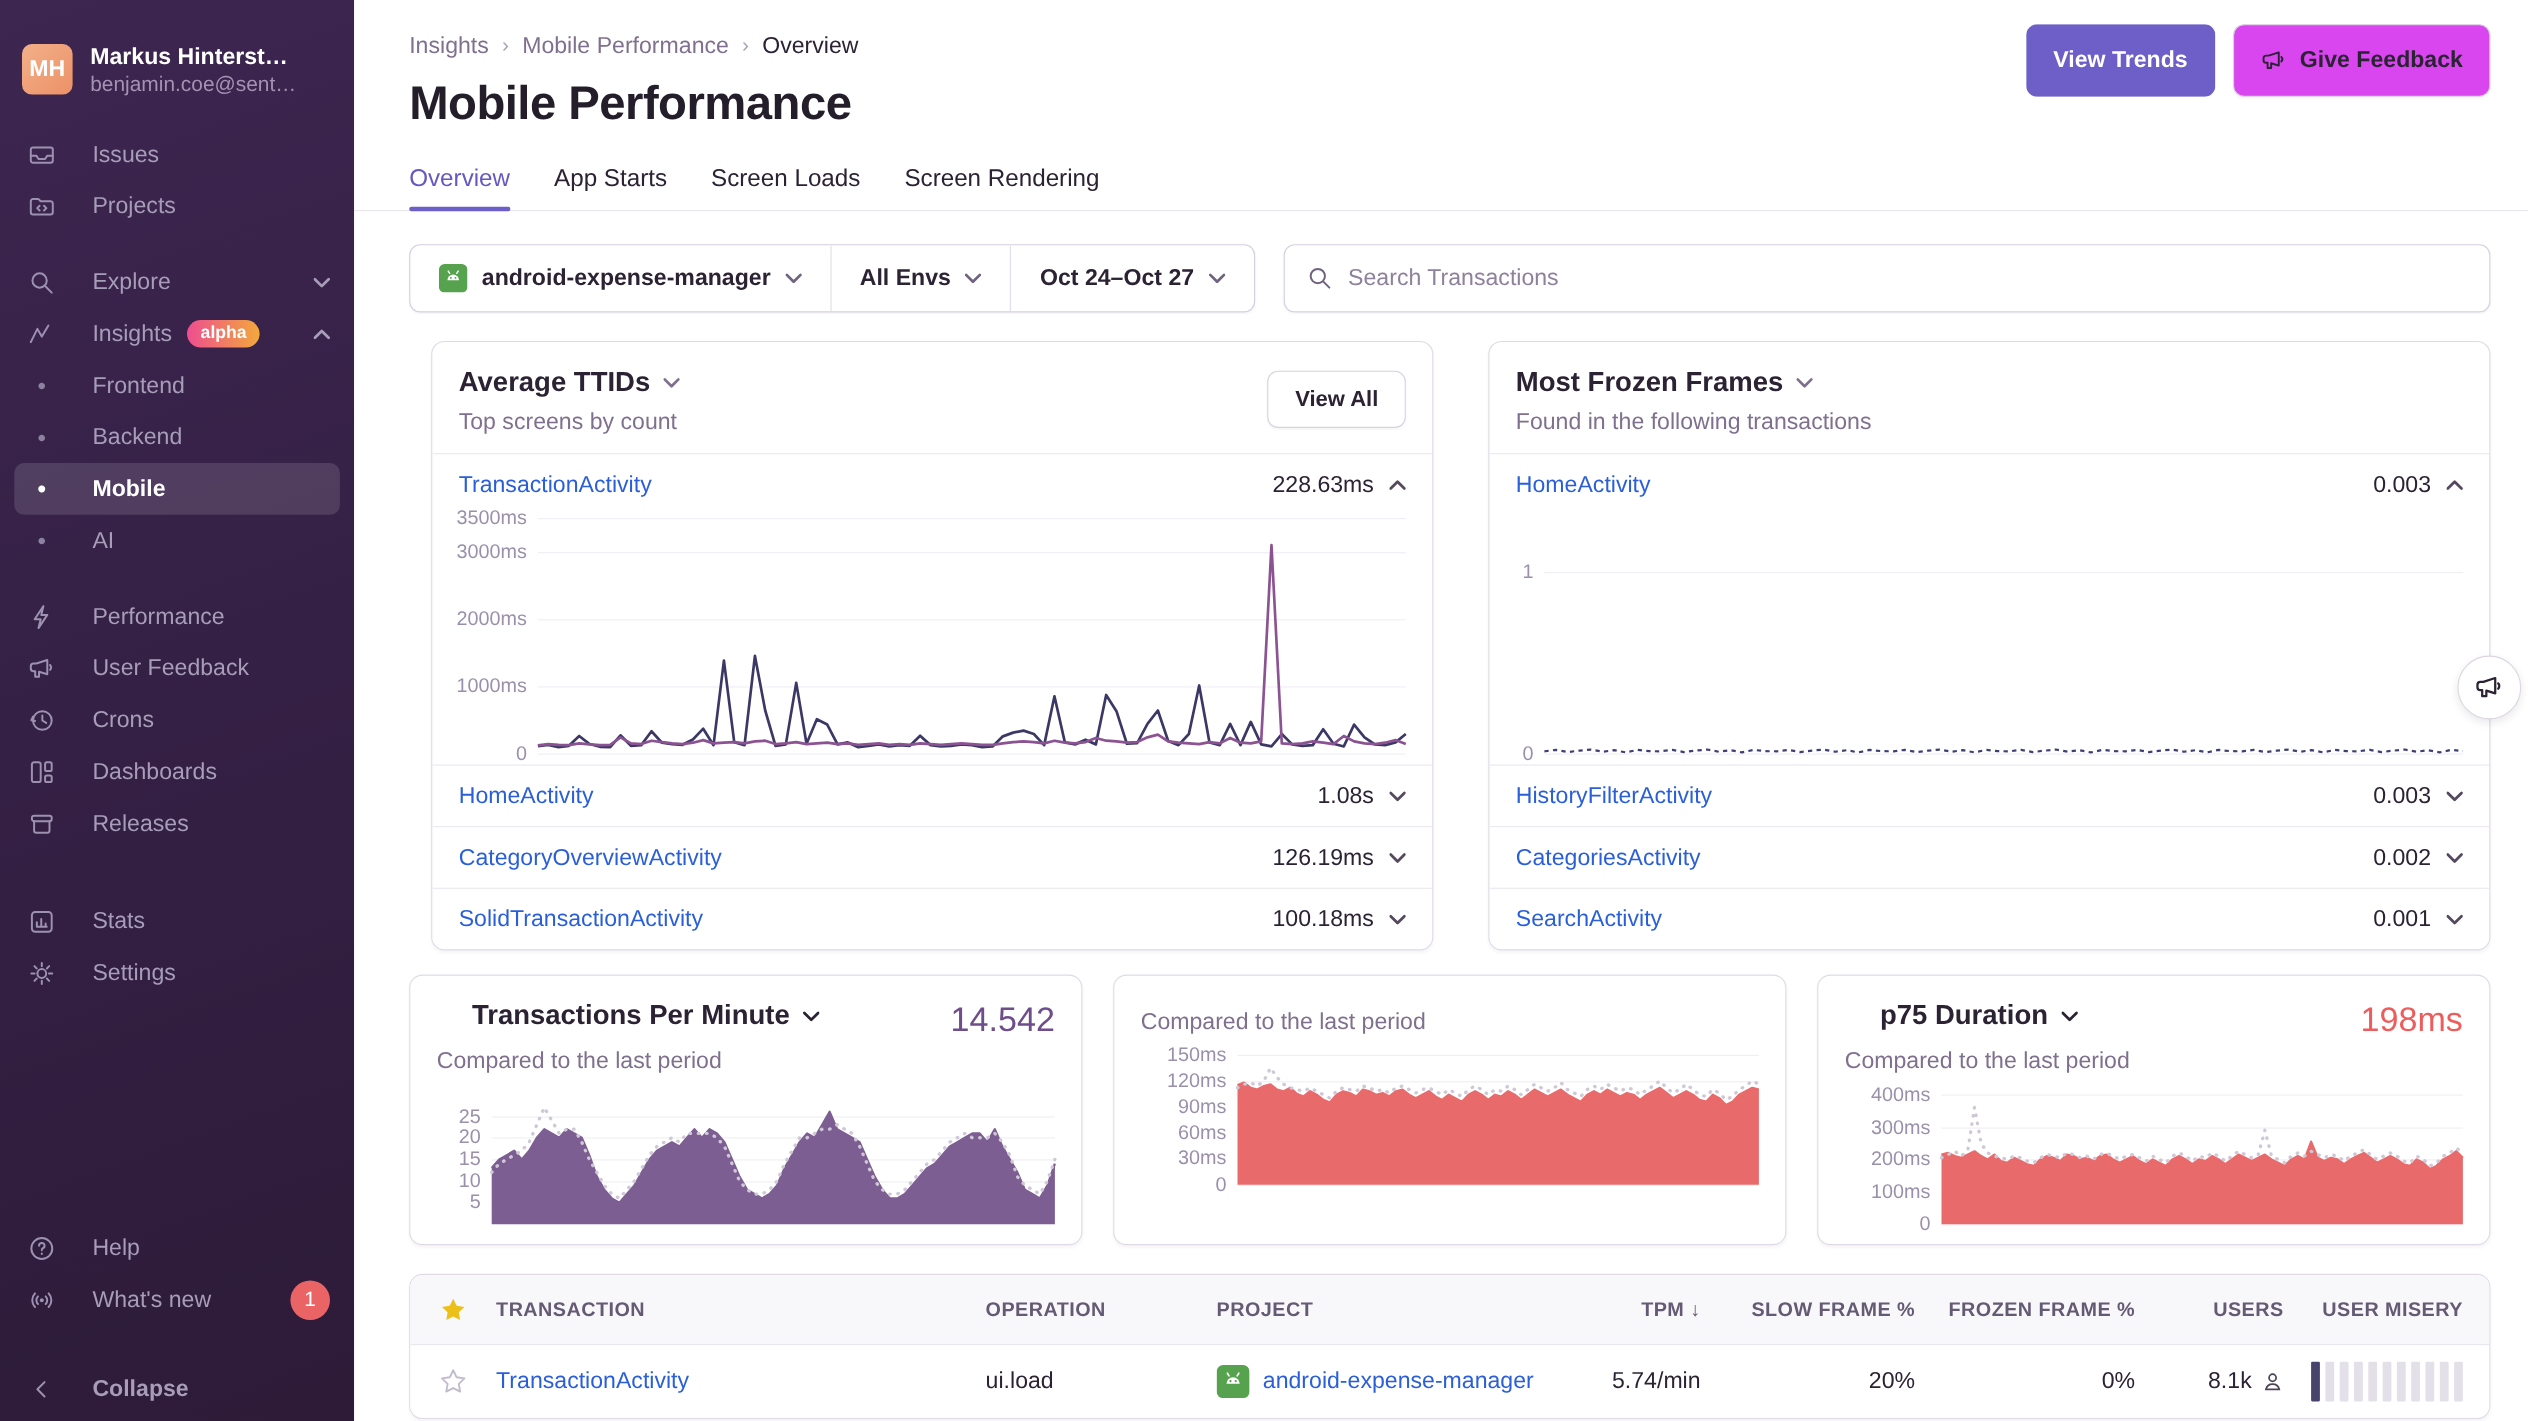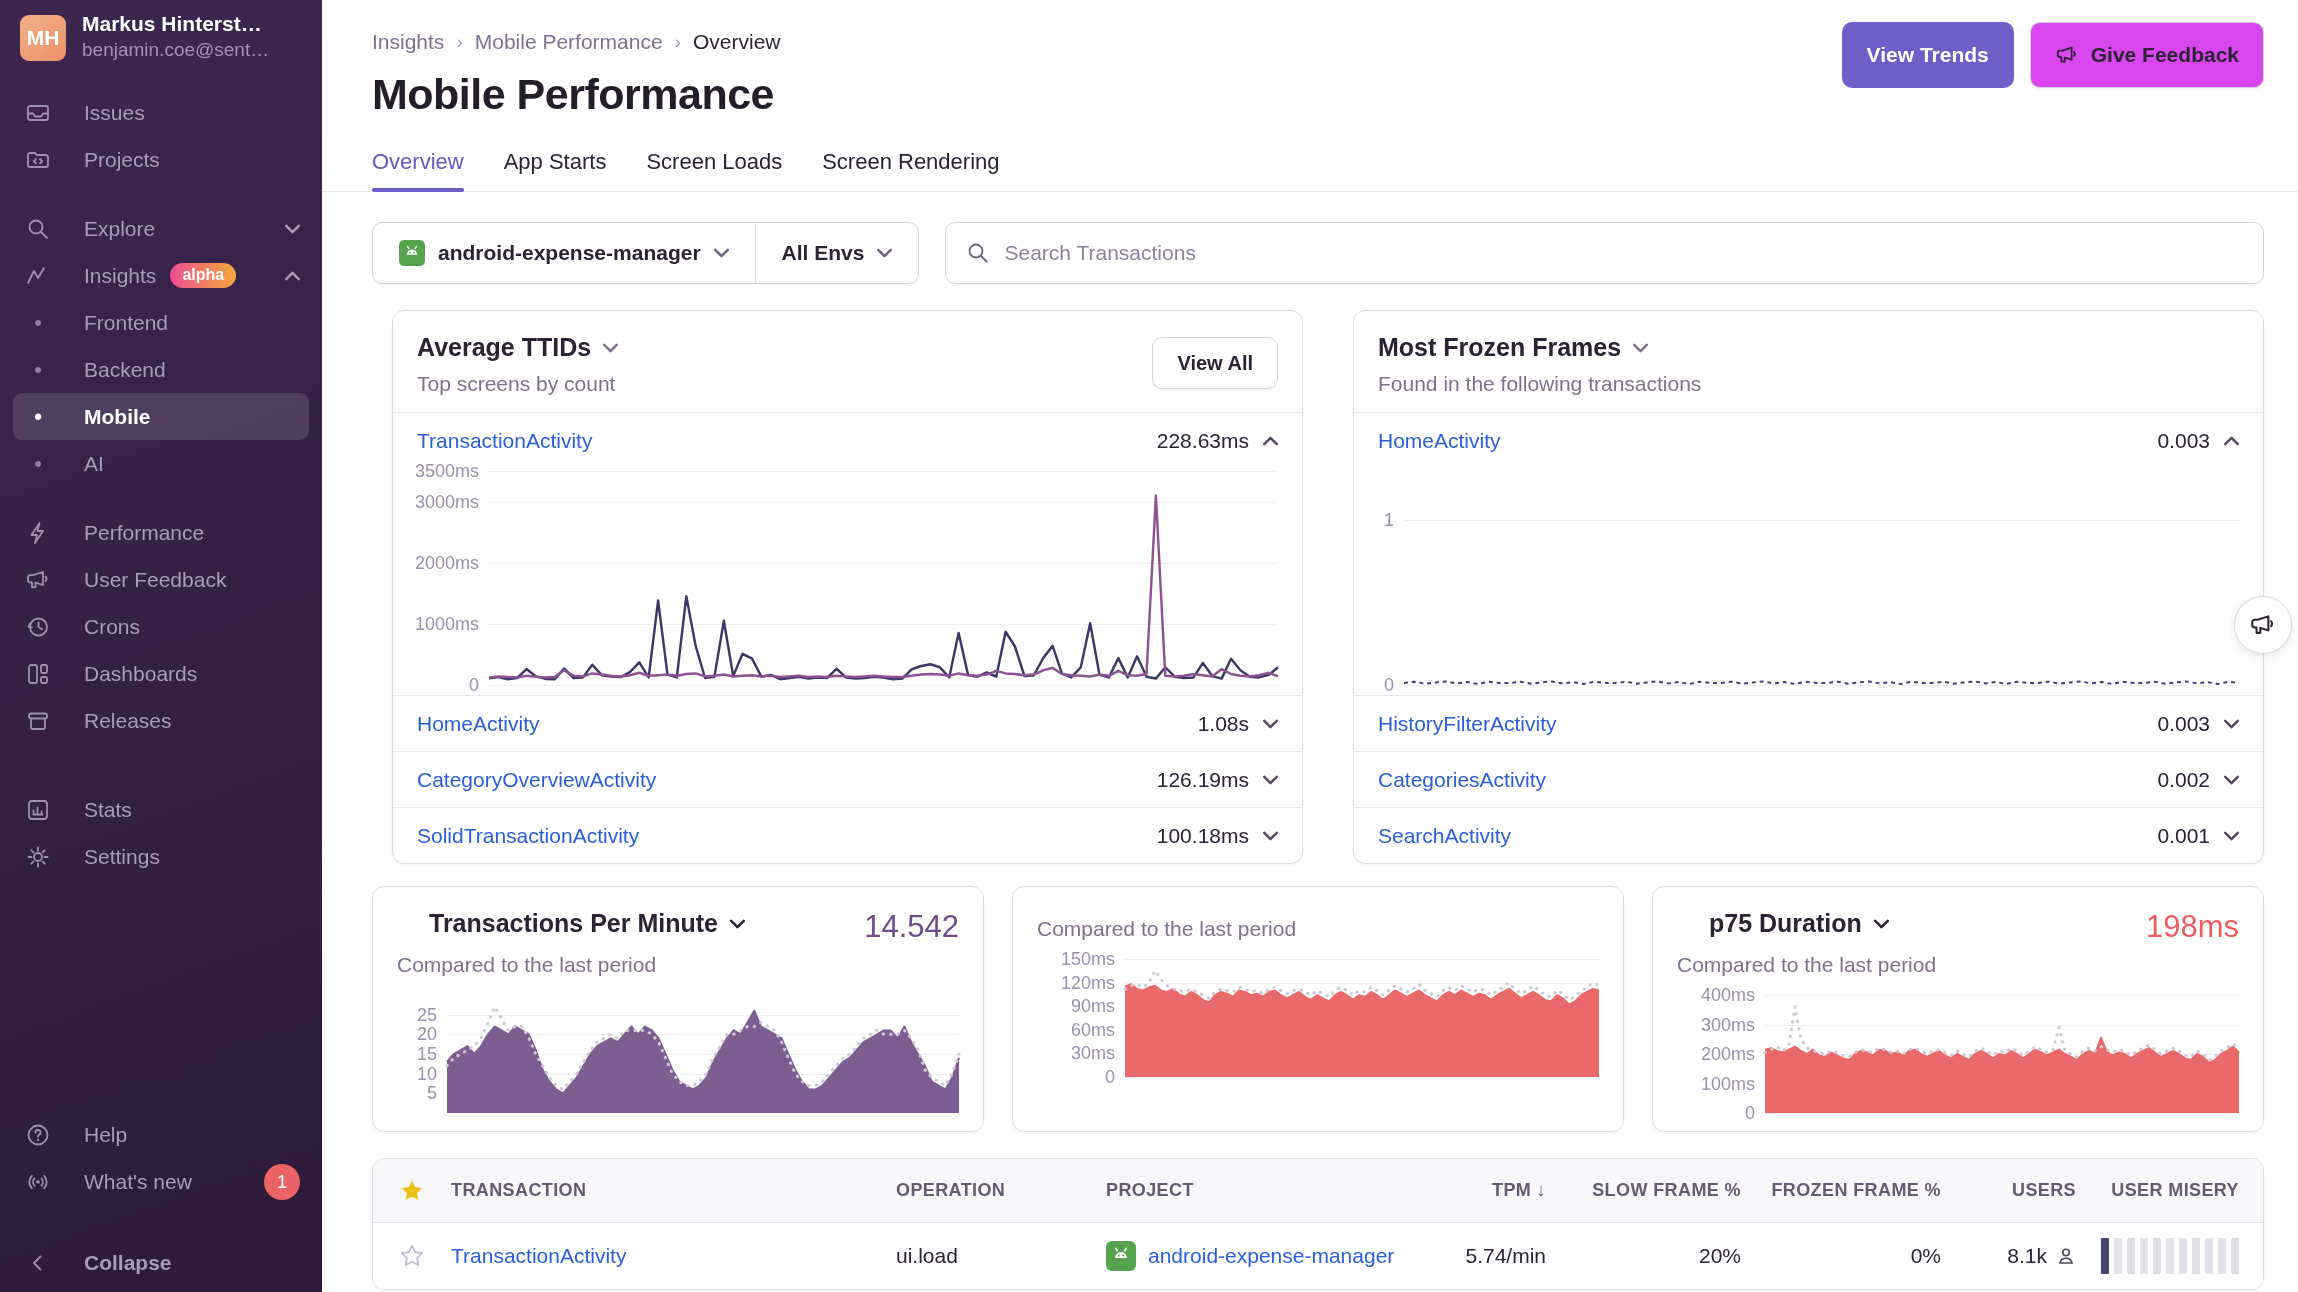--- a/index.html
+++ b/index.html
@@ -3,21 +3,21 @@
 <meta charset="utf-8">
 <style>
   * { margin:0; padding:0; box-sizing:border-box; }
   html,body { width:2298px; height:1292px; overflow:hidden; background:#fff;
     font-family:"Liberation Sans", sans-serif; color:#2b2233; }
 
   
   .sidebar { position:absolute; left:0; top:0; width:322px; height:1292px;
     background:linear-gradient(160deg,#3d2650 0%,#362147 40%,#2d1b38 100%);
     color:#a79db8; overflow:hidden; }
-  .user-block { display:flex; gap:16px; padding:12px 18px 10px 20px; align-items:flex-end; cursor:pointer; }
+  .user-block { display:flex; gap:16px; padding:40px 18px 10px 20px; align-items:flex-start; cursor:pointer; }
   .avatar { width:46px; height:46px; border-radius:9px; flex:0 0 46px;
     background:linear-gradient(135deg,#f3b089,#ec9167); color:#fff; font-size:21px; font-weight:700;
     display:flex; align-items:center; justify-content:center; }
   .user-name { color:#fff; font-weight:700; font-size:21px; white-space:nowrap; }
   .user-email { color:#a392b2; font-size:19px; white-space:nowrap; margin-top:3px; }
   .nav { margin-top:18px; }
   .nav-item { display:flex; align-items:center; height:47px; padding:0 22px 0 24px;
     font-size:21px; color:#a79db8; cursor:pointer; position:relative; }
   .nav-item .nav-ic { width:28px; height:28px; margin-right:32px; flex:0 0 28px; display:flex; align-items:center; justify-content:center; }
   .nav-item .spacer { flex:1; }
@@ -357,20 +357,26 @@
           <svg class="chev" viewBox="0 0 12 8">
               <path d="M1 1.5L6 6.5 11 1.5"></path>
             </svg>
         </div>
         <div class="segment">
           <span>All Envs</span>
           <svg class="chev" viewBox="0 0 12 8">
               <path d="M1 1.5L6 6.5 11 1.5"></path>
             </svg>
         </div>
+        <div class="segment">
+          <span>Oct 24–Oct 27</span>
+          <svg class="chev" viewBox="0 0 12 8">
+              <path d="M1 1.5L6 6.5 11 1.5"></path>
+            </svg>
+        </div>
       </div>
       <div class="search-box">
         <svg width="24" height="24" viewBox="0 0 24 24" style="fill:none;stroke:#70627f;stroke-width:1.8;stroke-linecap:round;">
             <circle cx="10" cy="10" r="6.5"></circle>
             <path d="M15 15l5.5 5.5"></path>
           </svg>
         <input type="text" placeholder="Search Transactions" style="">
       </div>
     </div>
 

